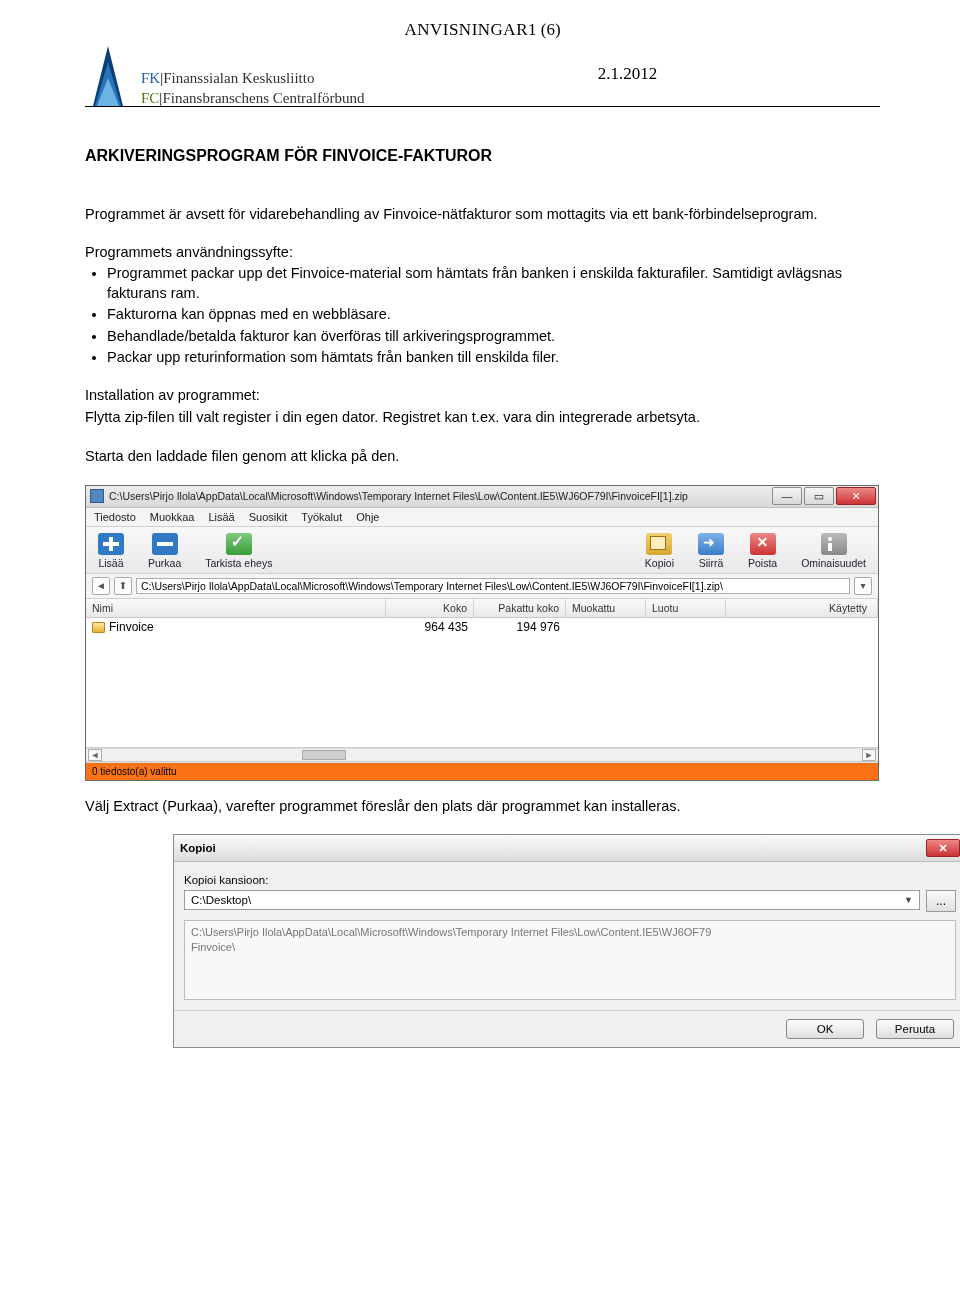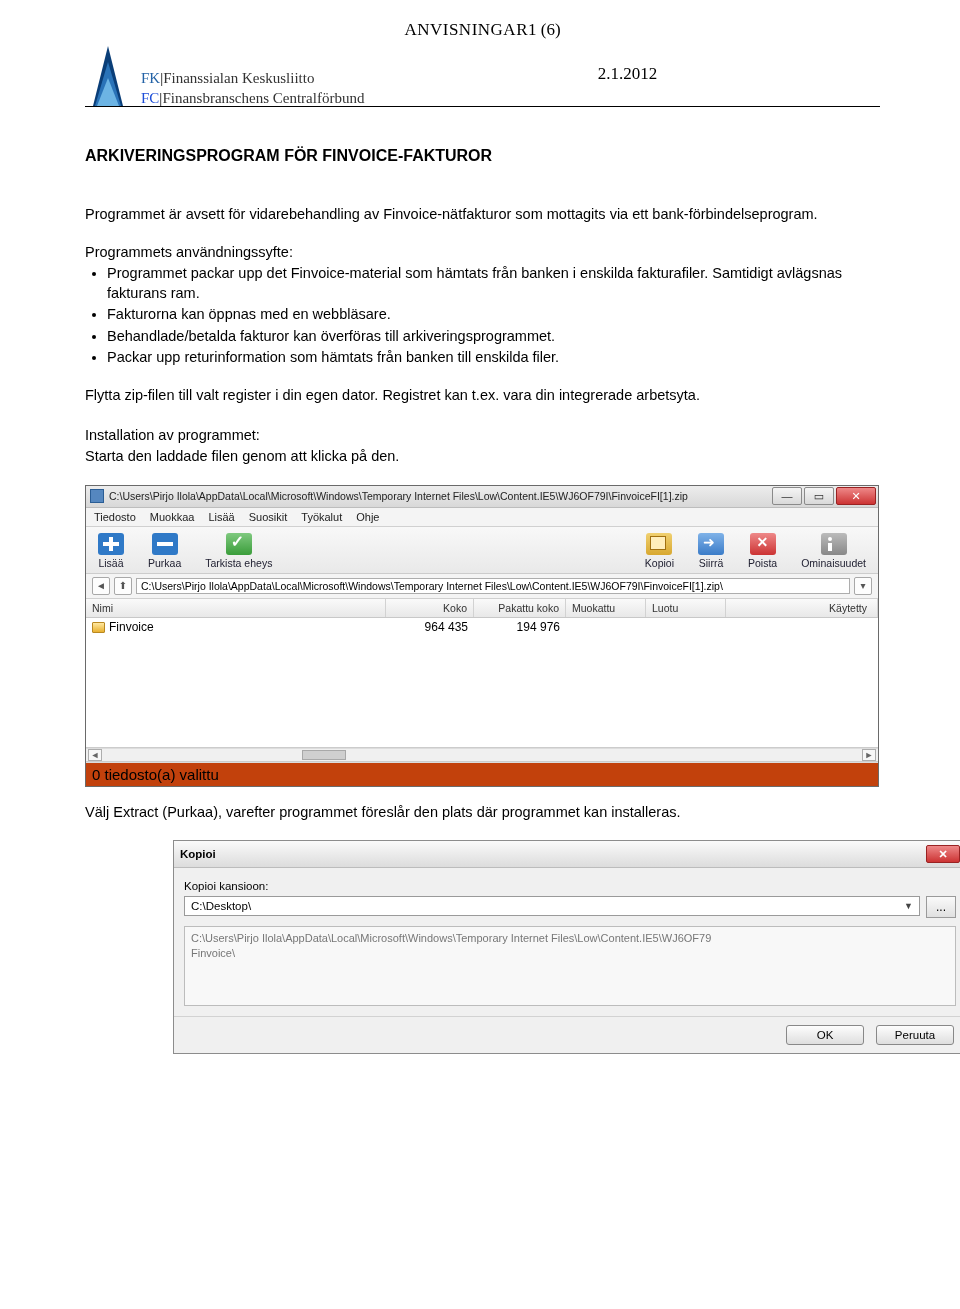--- a/index.html
+++ b/index.html
@@ -32,21 +32,21 @@
     margin-top: 2px;
   }
   .logo-svg { width: 46px; height: 70px; flex: 0 0 auto; }
   .org {
     font-family: Georgia, 'Times New Roman', serif;
     font-size: 15px;
     line-height: 1.35;
     padding-top: 24px;
   }
   .org .fk { color: #2362a6; }
-  .org .fc { color: #1d4ed8; }
+  .org .fc { color: #4d7c0f; }
   .org .t1 { color: #333; }
   .org .t2 { color: #333; }
   .date {
     font-family: Georgia, 'Times New Roman', serif;
     font-size: 17px;
     text-align: center;
     margin: -50px 0 0 290px;
   }
   .hr {
     border: none;
@@ -118,21 +118,21 @@
   .iz-cols { display:flex; background:linear-gradient(#fafafa,#e8e8e8); border-bottom:1px solid #c8c8c8; font-size:10.5px; color:#333; }
   .iz-col { padding:3px 6px; border-right:1px solid #d2d2d2;}
   .c-name{width:300px;} .c-size{width:88px;text-align:right;} .c-psize{width:92px;text-align:right;} .c-mod{width:80px;} .c-created{width:80px;} .c-used{flex:1;text-align:right;padding-right:10px;}
   .iz-row { display:flex; background:#fff; font-size:12px;}
   .iz-cell { padding:2px 6px;}
   .iz-row .folder-ico { display:inline-block;width:13px;height:11px;background:linear-gradient(#ffe8a0,#e8b030);border:1px solid #b98820;margin-right:4px;vertical-align:middle;border-radius:1px;}
   .iz-body { height:130px; background:#fff; border-bottom:1px solid #ccc; overflow:hidden;}
   .iz-scroll { height:14px; background:#f0f0f0; display:flex; align-items:center; padding:0 2px; border-top:1px solid #ddd; border-bottom:1px solid #ccc;}
   .iz-scroll .sbtn{width:14px;height:12px;border:1px solid #adadad;background:#f7f7f7;font-size:9px;line-height:10px;text-align:center;color:#666;}
   .iz-scroll .thumb{width:44px;height:10px;background:#cfcfcf;border:1px solid #a8a8a8;margin-left:200px;}
-  .iz-status { padding:3px 6px; background:#c2410c; font-size:15px; border-top:1px solid #dcdcdc;}
+  .iz-status { padding:3px 6px; background:#f97316; font-size:10px; border-top:1px solid #dcdcdc;}
 
   
   .kop {
     border:1px solid #8c8c8c;
     background:#f0f0f0;
     font-family:'Segoe UI', Tahoma, sans-serif;
     font-size:11.5px;
     width:100%;
     max-width:794px;
     margin-top:8px;
@@ -192,22 +192,22 @@
     <p class="para indent">Programmet är avsett för vidarebehandling av Finvoice-nätfakturor som mottagits via ett bank-förbindelseprogram.</p>
 
     <p class="para sect-label">Programmets användningssyfte:</p>
     <ul class="bullets indent">
       <li>Programmet packar upp det Finvoice-material som hämtats från banken i enskilda fakturafiler. Samtidigt avlägsnas fakturans ram.</li>
       <li>Fakturorna kan öppnas med en webbläsare.</li>
       <li>Behandlade/betalda fakturor kan överföras till arkiveringsprogrammet.</li>
       <li>Packar upp returinformation som hämtats från banken till enskilda filer.</li>
     </ul>
 
+    <p class="para sect-label">Installation av programmet:</p>
     <p class="para indent" style="margin-bottom:20px">Flytta zip-filen till valt register i din egen dator. Registret kan t.ex. vara din integrerade arbetsyta.</p>
-    <p class="para sect-label">Installation av programmet:</p>
     <p class="para indent">Starta den laddade filen genom att klicka på den.</p>
 
     <div class="izarc indent">
       <div class="iz-title">
         <span class="icon"></span>
         <span class="ttext">C:\Users\Pirjo Ilola\AppData\Local\Microsoft\Windows\Temporary Internet Files\Low\Content.IE5\WJ6OF79I\FinvoiceFI[1].zip</span>
         <div class="wbtns">
           <div class="wbtn">—</div>
           <div class="wbtn">▭</div>
           <div class="wbtn close">✕</div>

